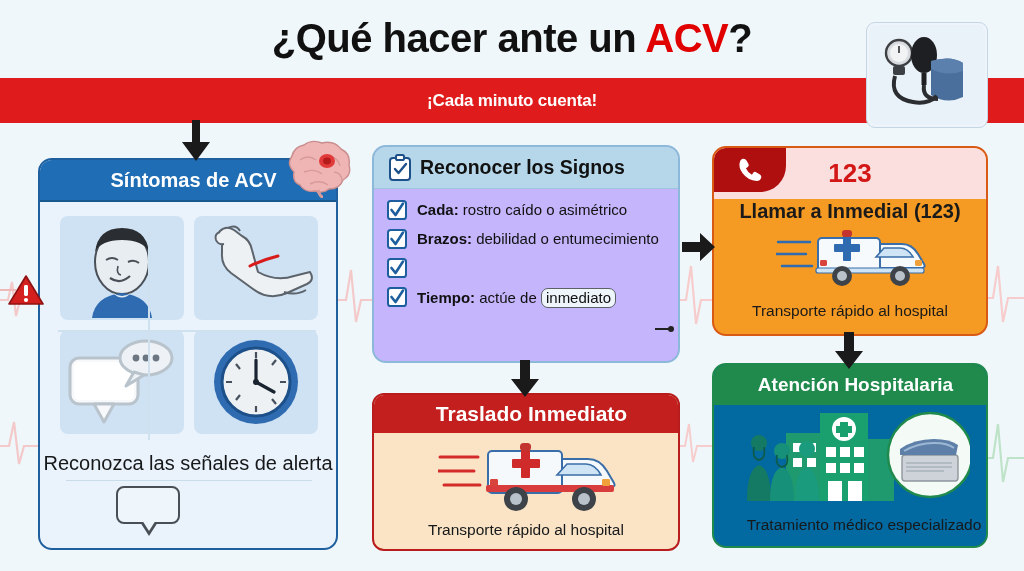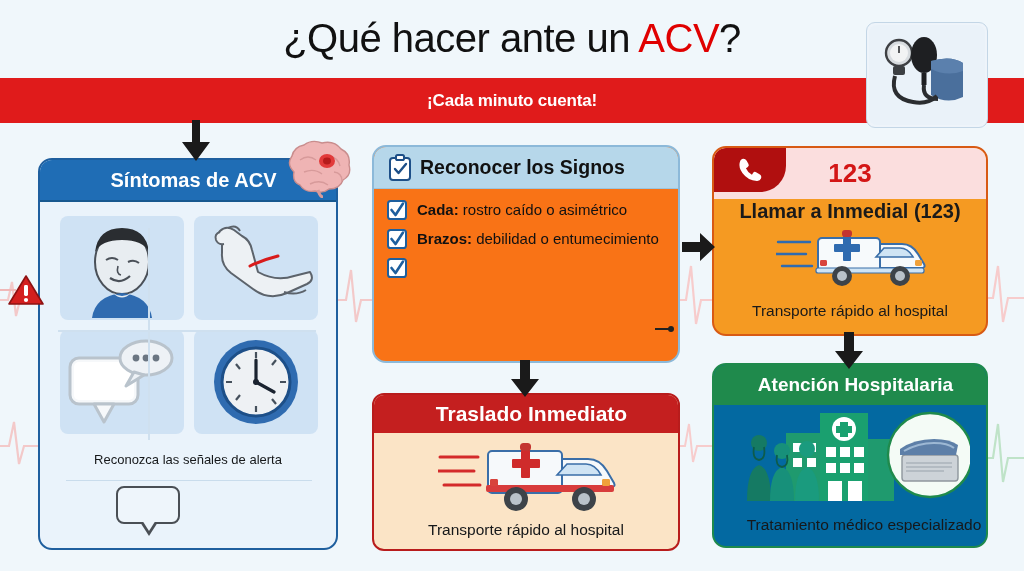--- a/index.html
+++ b/index.html
@@ -15,21 +15,21 @@
     background: #f0f7fb;
   }
 
   
   .ecg { position: absolute; pointer-events: none; }
 
   
   .title {
     position: absolute; left: 0; top: 16px; width: 1024px;
     text-align: center;
-    font-size: 40px; font-weight: normal; color: #111;
+    font-size: 40px; font-weight: bold; color: #111;
     letter-spacing: -0.5px;
     white-space: nowrap;
   }
   .title .accent { color: #e00000; }
   .redband {
     position: absolute; left: 0; top: 78px; width: 1024px; height: 45px;
     background: #e01b1b;
     display: flex; align-items: center; justify-content: center;
   }
   .redband-text {
@@ -70,21 +70,21 @@
   }
   .symptom-cell {
     background: #cfe2f4; border-radius: 8px;
     display: flex; align-items: center; justify-content: center;
     position: relative; overflow: hidden;
   }
   .grid-div-v { position: absolute; left: 148px; top: 228px; width: 2px; height: 212px; background: #cfe0ef; }
   .grid-div-h { position: absolute; left: 58px; top: 330px; width: 258px; height: 2px; background: #cfe0ef; }
   .caption {
     position: absolute; left: 0; width: 100%; text-align: center;
-    font-size: 13px; color: #16181a;
+    font-size: 20px; color: #16181a;
   }
   .hr-light { position: absolute; left: 26px; width: 246px; height: 1px; background: #c9dcec; }
   .bubble-outline {
     position: absolute; left: 116px; top: 486px; width: 64px; height: 38px;
     border: 2px solid #4a4f55; border-radius: 8px; background: #eef5fb;
   }
   .bubble-outline:after {
     content: ""; position: absolute; left: 22px; top: 34px;
     border-left: 9px solid transparent; border-right: 9px solid transparent;
     border-top: 14px solid #4a4f55;
@@ -95,21 +95,21 @@
     border-top: 11px solid #eef5fb;
   }
 
   
   .brain { position: absolute; left: 284px; top: 140px; width: 72px; height: 58px; z-index: 7; }
 
   
   #p-signos {
     left: 372px; top: 145px; width: 308px; height: 218px;
     border: 2px solid #8cb9d9; border-radius: 14px;
-    background: #f97316;
+    background: #c4b5fd;
   }
   #p-signos .panel-head {
     height: 42px; background: #b6d7ea; color: #111;
     font-size: 19.5px; justify-content: flex-start; padding-left: 14px;
     border-bottom: 1px solid #9cc4dd;
   }
   .signs-list { padding: 10px 10px 0 12px; }
   .sign-row { display: flex; align-items: flex-start; gap: 9px; margin-bottom: 7px; }
   .sign-text { font-size: 15px; color: #111; line-height: 1.18; padding-top: 2px; }
   .sign-text b { font-weight: bold; }
@@ -368,20 +368,29 @@
         </div>
       </div>
 
       <div class="sign-row">
         <svg width="22" height="22" viewBox="0 0 22 22">
           <rect x="2" y="2" width="18" height="18" rx="2.6" fill="#ffffff" stroke="#1d5f9e" stroke-width="2"></rect>
           <path d="M5.5 11 l4 5 L17 4.5" fill="none" stroke="#1d5f9e" stroke-width="2.6" stroke-linecap="round" stroke-linejoin="round"></path>
         </svg>
       </div>
 
+      <div class="sign-row">
+        <svg width="22" height="22" viewBox="0 0 22 22">
+          <rect x="2" y="2" width="18" height="18" rx="2.6" fill="#ffffff" stroke="#1d5f9e" stroke-width="2"></rect>
+          <path d="M5.5 11 l4 5 L17 4.5" fill="none" stroke="#1d5f9e" stroke-width="2.6" stroke-linecap="round" stroke-linejoin="round"></path>
+        </svg>
+        <div class="sign-text">
+          <b>Tiempo:</b><span> actúe de </span><span class="chip">inmediato</span>
+        </div>
+      </div>
     </div>
   </div>
 
   <div class="chip-line"></div>
   <div class="chip-dot"></div>
 
   <div class="panel" id="p-llamar">
     <div class="llamar-topbar">
       <span class="num">123</span>
     </div>

